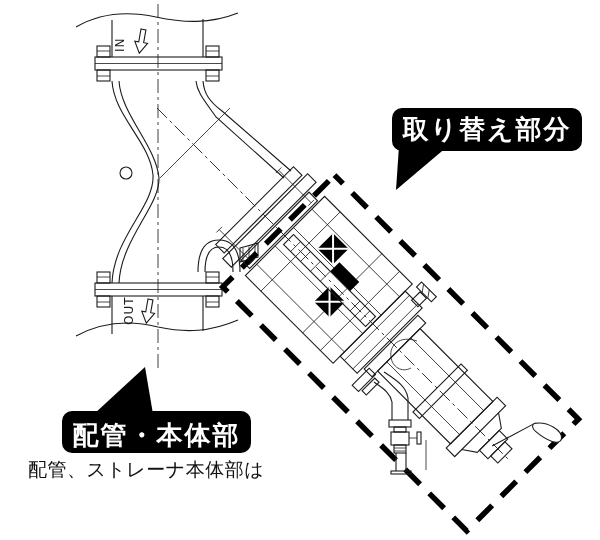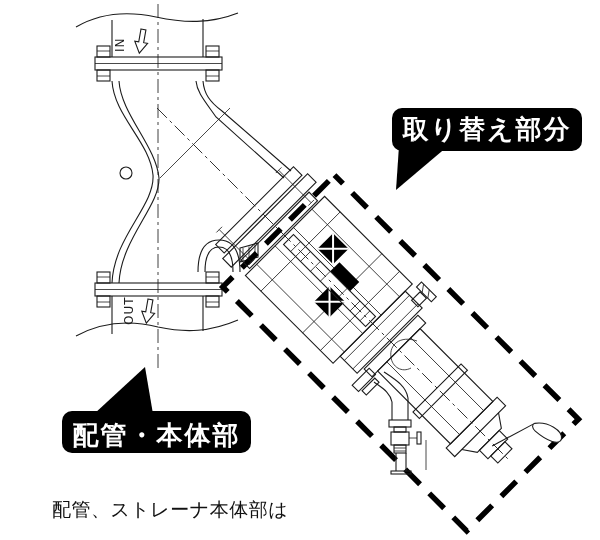--- a/index.html
+++ b/index.html
@@ -18,21 +18,21 @@
     white-space:nowrap;
   }
   #callout-replacement { left:392px; top:108px; width:190px; height:43px;align-items:center; }
   #callout-body        { left:62px;  top:411px; width:189px; height:42px;align-items:flex-end; }
 
   .caption {
     position:absolute; text-align:center; color:#111;
     font-size:19px; line-height:30px; letter-spacing:0.5px; white-space:nowrap;
   }
   #caption-replacement { left:398px; top:184px; width:202px; }
-  #caption-body        { left:34px;  top:454px; width:272px;margin-top:40px; }
+  #caption-body        { left:10px;  top:454px; width:272px; }
 
   svg .ln   { stroke:#1c1c1c; stroke-width:1.1; fill:none; }
   svg .thin { stroke:#1c1c1c; stroke-width:0.8; fill:none; }
   svg .cl   { stroke:#2a2a2a; stroke-width:0.9; fill:none; stroke-dasharray:14 4 3 4; }
   svg .fillb{ fill:#000; stroke:none; }
   svg .wh   { fill:#ffffff; stroke:#1c1c1c; stroke-width:1.1; }
   svg .dashbox { stroke:#000; stroke-width:5.5; fill:none; stroke-dasharray:21 13; stroke-dashoffset:9; }
   svg text.flow {
     font-family:"DejaVu Sans","Liberation Sans",sans-serif;
     font-size:12px; fill:#1c1c1c; letter-spacing:1px;

